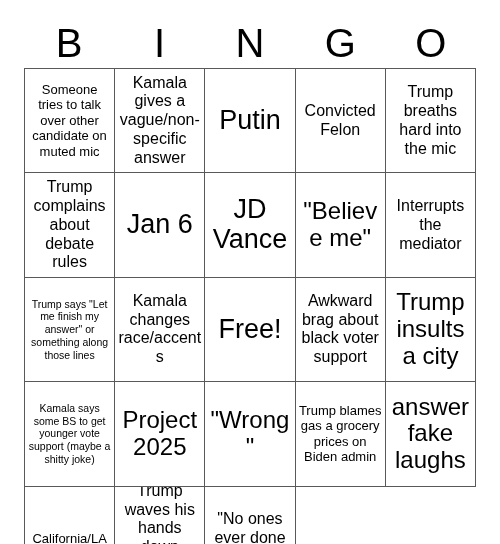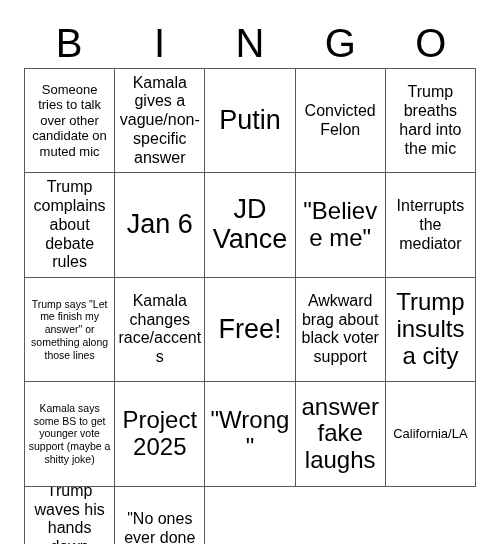--- a/index.html
+++ b/index.html
@@ -144,20 +144,23 @@
       </div>
       <div class="bingo-cell fs-xs">
         <span class="cell-text">Kamala says some BS to get younger vote support (maybe a shitty joke)</span>
       </div>
       <div class="bingo-cell fs-xl">
         <span class="cell-text">Project 2025</span>
       </div>
       <div class="bingo-cell fs-xl">
         <span class="cell-text">"Wrong"</span>
       </div>
+      <div class="bingo-cell fs-sm">
+        <span class="cell-text">Trump blames gas a grocery prices on Biden admin</span>
+      </div>
       <div class="bingo-cell fs-xl">
         <span class="cell-text">answer fake laughs</span>
       </div>
       <div class="bingo-cell fs-sm">
         <span class="cell-text">California/LA</span>
       </div>
       <div class="bingo-cell fs-md">
         <span class="cell-text">Trump waves his hands down aggressively</span>
       </div>
       <div class="bingo-cell fs-md">

